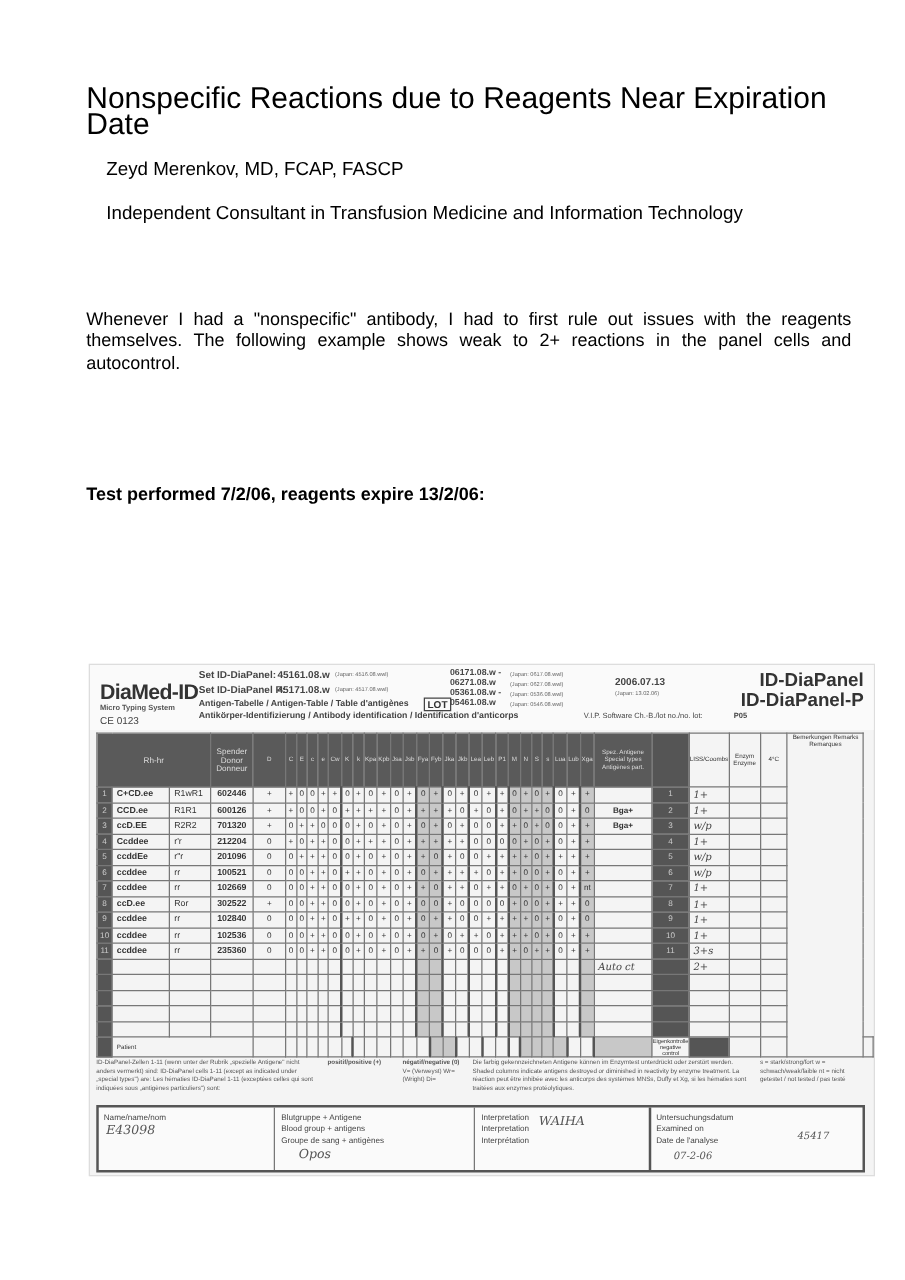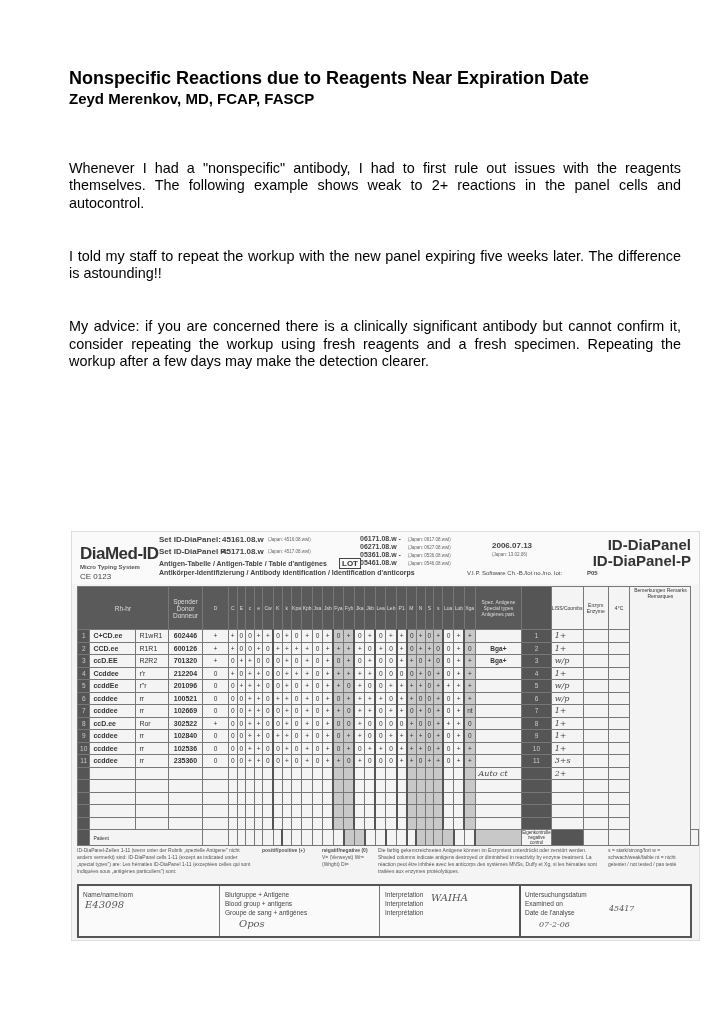--- a/index.html
+++ b/index.html
@@ -1,19 +1,19 @@
 <!DOCTYPE html>
 <html><head>
 <meta charset="utf-8">
 <style>
   html,body{margin:0;padding:0;background:#fff;}
   body{width:724px;height:1024px;position:relative;overflow:hidden;font-family:"Liberation Sans",sans-serif;color:#000;}
   .doc{position:absolute;left:69px;top:68px;width:612px;}
-  .title{font-size:18px;font-weight:bold;line-height:21px;margin:0;}
-  .sub{font-size:15px;font-weight:bold;line-height:19px;margin:0;}
+  .title{font-size:24px;font-weight:normal;line-height:21px;margin:0;}
+  .sub{font-size:15px;font-weight:normal;line-height:19px;margin:16px;}
   .p{font-size:14.4px;line-height:17.6px;text-align:justify;margin:0;}
   .p.last{text-align:left;}
   .bold{font-weight:bold;}
   .gap{height:17.6px;}
   
   .panel{position:absolute;left:71px;top:531px;width:627px;height:408px;background:#f4f4f4;border:1px solid #ddd;font-family:"Liberation Sans",sans-serif;color:#333;}
   .ph{position:absolute;left:0;top:0;width:100%;height:52px;background:#fafafa;}
   .logo{position:absolute;left:8px;top:12px;font-size:17px;font-weight:bold;color:#333;letter-spacing:-0.5px;}
   .logo-sub{position:absolute;left:8px;top:32px;font-size:6px;font-weight:bold;color:#555;}
   .ce{position:absolute;left:8px;top:40px;font-size:8px;color:#444;}
@@ -32,30 +32,30 @@
   .box{position:absolute;border:2px solid #555;background:#fafafa;}
   .lbl{position:absolute;font-size:6.5px;color:#444;line-height:9px;}
   .hand{position:absolute;font-family:"DejaVu Serif",serif;font-style:italic;font-size:10px;color:#555;}
 </style>
 </head>
 <body>
 
 <div class="doc">
   <h1 class="title">Nonspecific Reactions due to Reagents Near Expiration Date</h1>
   <p class="sub">Zeyd Merenkov, MD, FCAP, FASCP</p>
+  <p class="sub">Independent Consultant in Transfusion Medicine and Information Technology</p>
   <div style="height:34px"></div>
   <div class="gap"></div>
   <p class="p">Whenever I had a "nonspecific" antibody, I had to first rule out issues with the reagents themselves. The following example shows weak to 2+ reactions in the panel cells and autocontrol.</p>
   <div class="gap"></div>
   <div class="gap"></div>
-  <p class="p">I told my staff to repeat the workup with the new panel expiring five weeks later. The difference is astounding!!</p>
   <div class="gap"></div>
   <div class="gap"></div>
-  <p class="p">My advice: if you are concerned there is a clinically significant antibody but cannot confirm it, consider repeating the workup using fresh reagents and a fresh specimen.  Repeating the workup after a few days may make the detection clearer.</p>
   <div class="gap"></div>
+  <p class="p bold">Test performed 7/2/06, reagents expire 13/2/06:</p>
 </div>
 
 <div class="panel">
   <div class="ph">
     <div class="logo">DiaMed-ID</div>
     <div class="logo-sub">Micro Typing System</div>
     <div class="ce">CE 0123</div>
     <div class="hdr-line" style="left:87px;top:3px">Set ID-DiaPanel:</div>
     <div class="hdr-line" style="left:150px;top:3px">45161.08.w</div>
     <div class="hdr-small" style="left:196px;top:5px">(Japan: 4516.08.wwl)</div>
@@ -767,16 +767,16 @@
 Blood group + antigens
 Groupe de sang + antigènes</div>
     <div class="hand" style="left:160px;top:32px">Opos</div>
     <div class="lbl" style="left:306px;top:4px;white-space:pre">Interpretation
 Interpretation
 Interprétation</div>
     <div class="hand" style="left:352px;top:6px">WAIHA</div>
     <div class="lbl" style="left:446px;top:4px;white-space:pre">Untersuchungsdatum
 Examined on
 Date de l'analyse</div>
-    <div class="hand" style="left:530px;top:18px;font-size:8px">45417</div>
+    <div class="hand" style="left:559px;top:18px;font-size:8px">45417</div>
     <div class="hand" style="left:460px;top:34px;font-size:8px">07-2-06</div>
   </div>
 </div>
 
 </body></html>

